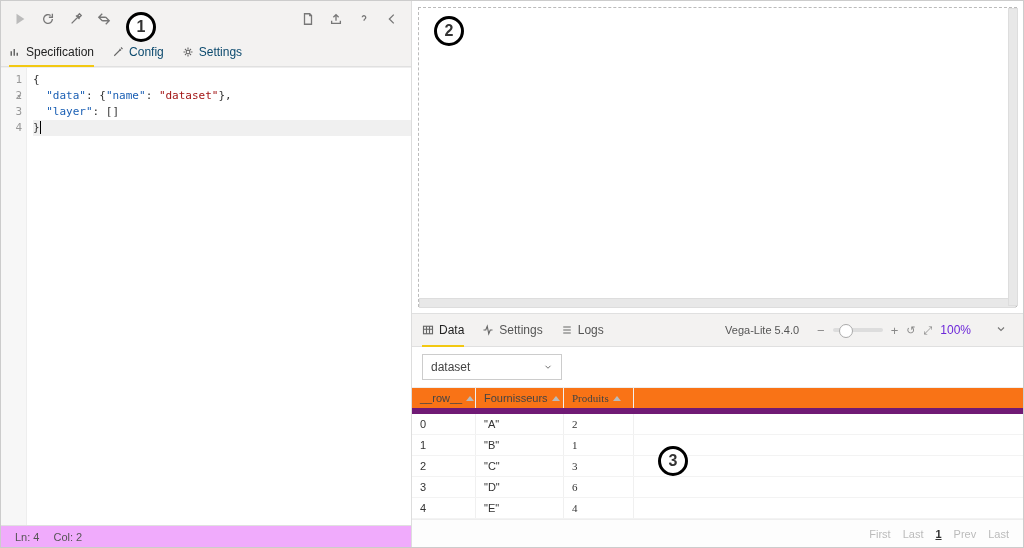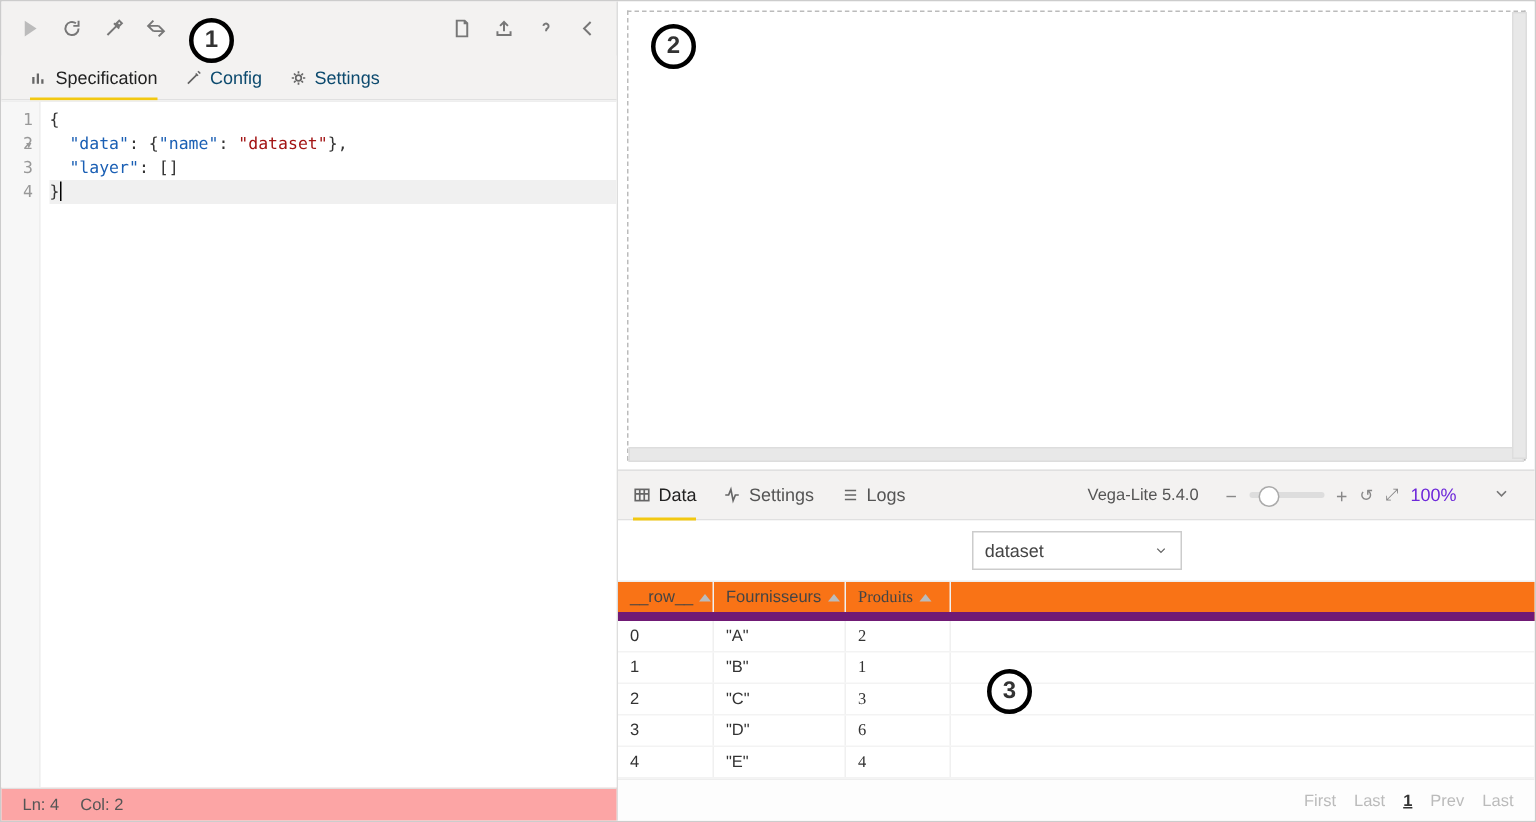--- a/index.html
+++ b/index.html
@@ -7,38 +7,38 @@
   .app { display: flex; width: 100%; height: 100%; border: 1px solid #ccc; }
 
   
   .left { width: 411px; height: 100%; display: flex; flex-direction: column; background: #f3f2f1; border-right: 1px solid #ddd; }
   .toolbar-top { height: 36px; display: flex; align-items: center; padding: 0 8px; gap: 6px; }
   .toolbar-top .spacer { flex: 1; }
   .tool-btn { width: 22px; height: 22px; display: flex; align-items: center; justify-content: center; color: #555; cursor: pointer; border-radius: 2px; }
   .tool-btn svg { width: 14px; height: 14px; stroke: #777; fill: none; stroke-width: 1.5; }
   .tool-btn.play svg { fill: #bbb; stroke: none; }
 
-  .tabs-left { display: flex; align-items: flex-start; height: 30px; padding: 0 19px; gap: 18px; border-bottom: 1px solid #e0e0e0; background:#f3f2f1; }
+  .tabs-left { display: flex; align-items: flex-start; height: 30px; padding: 0 8px; gap: 18px; border-bottom: 1px solid #e0e0e0; background:#f3f2f1; }
   .tab-l { display: flex; align-items: center; gap: 5px; height: 100%; color: #0c4a6e; cursor: pointer; position: relative; }
   .tab-l.active { color: #222; }
   .tab-l.active::after { content:""; position:absolute; left:0; right:0; bottom:-1px; height:2px; background:#f2c811; }
   .tab-l svg { width: 12px; height: 12px; stroke:#666; fill:none; stroke-width:1.5; }
 
   .editor { flex: 1; background: #fff; border-top: 1px solid #eee; display: flex; font-family: Consolas, monospace; font-size: 11px; line-height: 16px; position: relative; }
   .gutter { width: 26px; background: #f7f7f7; color: #999; text-align: right; padding: 4px 4px 0 0; user-select:none; border-right:1px solid #eee; }
   .gutter div { height: 16px; }
   .codelines { flex:1; padding: 4px 0 0 6px; }
   .codelines div { height:16px; white-space: pre; }
   .codelines .hl { background: #f0f0f0; }
   .k { color: #1a5fb4; } 
   .s { color: #a31515; } 
   .p { color: #333; }
   .fold { color:#999; font-size:9px; display:inline-block; width:8px; }
 
-  .status { height: 22px; background: #fca5a5; display:flex; align-items:center; gap:14px; padding:0 14px; color:#555; font-size:11px; border-top:1px solid #e0e0e0;}
+  .status { height: 22px; background: #f0abfc; display:flex; align-items:center; gap:14px; padding:0 14px; color:#555; font-size:11px; border-top:1px solid #e0e0e0;}
 
   
   .right { flex:1; display:flex; flex-direction:column; background:#fff; }
   .preview { height: 312px; position:relative; padding: 6px; }
   .preview-inner { width:100%; height:100%; border: 1px dashed #bbb; position:relative; }
   .preview-inner::after{content:""; position:absolute; right:-2px; top:0; bottom:0; width:8px; background:#e8e8e8; border:1px solid #ddd;}
   .preview-inner::before{content:""; position:absolute; left:0; right:0; bottom:-2px; height:8px; background:#e8e8e8; border:1px solid #ddd;}
 
   .bottom-tabs-row { height: 34px; background:#f3f2f1; border-top:1px solid #e0e0e0; border-bottom:1px solid #e0e0e0; display:flex; align-items:center; padding:0 10px; gap:18px; }
   .bottom-tabs-row .r-spacer{flex:1;}
@@ -46,21 +46,21 @@
   .btab.active{color:#222;}
   .btab.active::after{content:"";position:absolute;left:0;right:0;bottom:-1px;height:2px;background:#f2c811;}
   .btab svg{width:12px;height:12px;stroke:#666;fill:none;stroke-width:1.5;}
   .vega-info{font-size:11px;color:#555;}
   .zoom-group{display:flex;align-items:center;gap:8px;color:#777;}
   .zoom-group .slider{width:50px;height:4px;background:#ddd;border-radius:2px;position:relative;}
   .zoom-group .slider::after{content:"";position:absolute;left:6px;top:-4px;width:12px;height:12px;border-radius:50%;background:#fff;border:1px solid #aaa;}
   .zoom-group span.zb{cursor:pointer;font-size:13px;color:#888;}
   .chev{width:24px;text-align:center;color:#777;cursor:pointer;}
 
-  .dataset-row{height:40px;display:flex;align-items:center;justify-content:center;padding:0 10px;background:#fff;}
+  .dataset-row{height:40px;display:flex;align-items:center;justify-content:flex-start;padding:0 10px;background:#fff;}
   .ds-select{width:140px;height:26px;border:1px solid #ccc;background:#fff;display:flex;align-items:center;justify-content:space-between;padding:0 8px;color:#444;cursor:pointer;}
   .ds-select svg{width:10px;height:10px;stroke:#666;fill:none;stroke-width:1.5;}
 
   .data-table{border-top:1px solid #eee;}
   .dt-head, .dt-row{display:flex;}
   .dt-head{background:#f97316;border-bottom:6px solid #701a75;}
   .dt-cell{padding:4px 8px;font-size:11px;color:#333;border-right:1px solid #f0f0f0;}
   .dt-head .dt-cell{color:#444;font-weight:400;display:flex;align-items:center;gap:4px;}
   .sort-tri{width:0;height:0;border-left:4px solid transparent;border-right:4px solid transparent;border-bottom:5px solid #bbb;}
   .c-row{width:64px;} .c-f{width:88px;} .c-p{width:70px;font-family:Liberation Serif, serif;}

